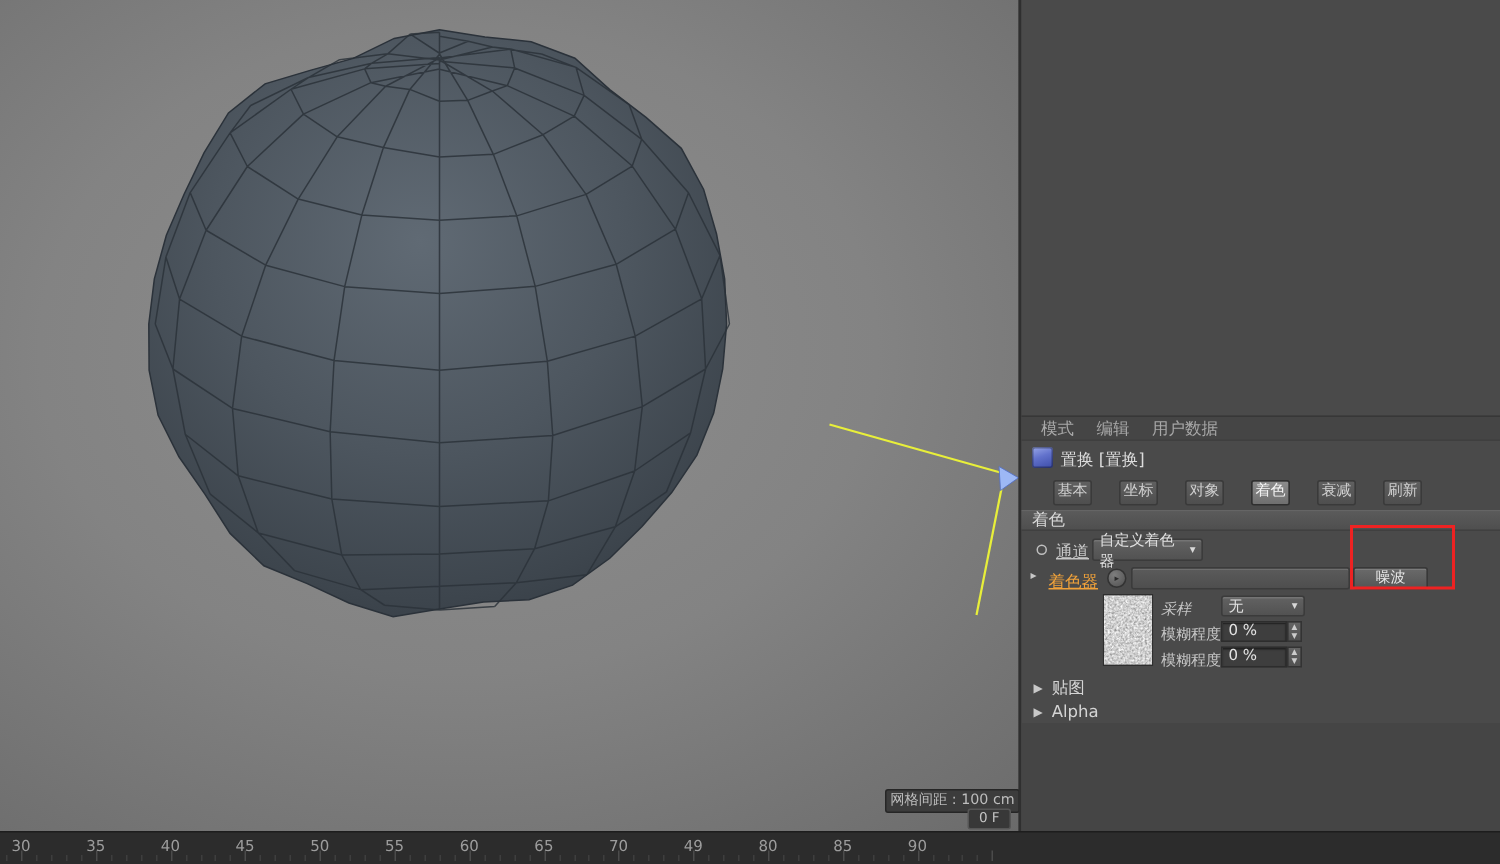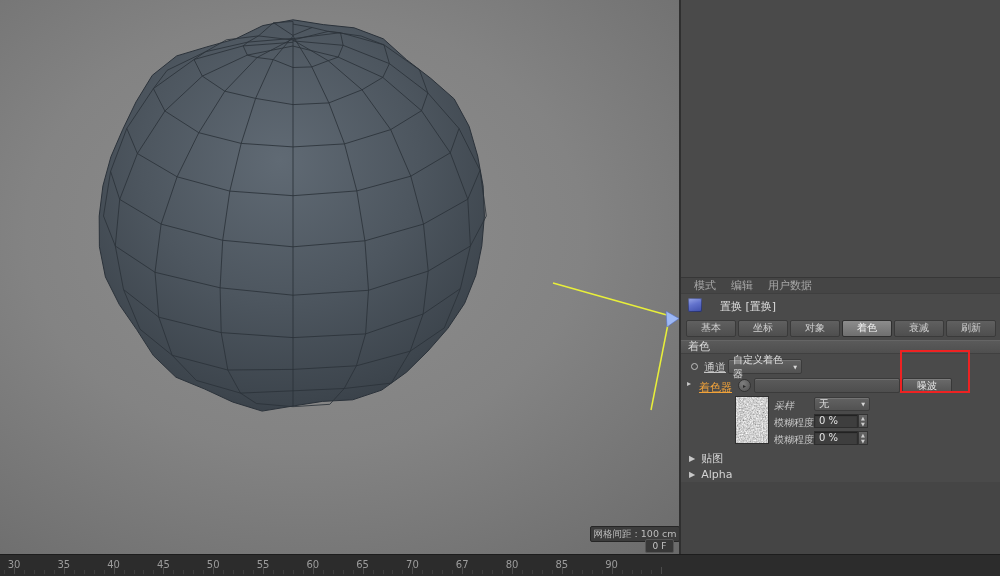--- a/index.html
+++ b/index.html
@@ -33,25 +33,25 @@
 
   .menu-bar { position:absolute; left:0; top:277px; width:100%; height:17px;
     background:#454545; border-top:1px solid #373737; border-bottom:1px solid #3f3f3f;
     display:flex; align-items:flex-end; gap:15px; padding-left:13px;
     font-size:11px; color:#a8a8a8; }
 
   .obj-row { position:absolute; left:0; top:298px; width:100%; height:16px; }
   .obj-icon { position:absolute; left:7px; top:0; width:14px; height:14px; border-radius:2px;
     background:linear-gradient(160deg,#9aa8e8 0%, #6272cc 45%, #3c4ca8 100%);
     box-shadow:inset 0 0 0 1px rgba(0,0,0,.35); }
-  .obj-label { position:absolute; left:26px; top:1px; font-size:11px; color:#dcdcdc;margin-left:13px; }
+  .obj-label { position:absolute; left:26px; top:1px; font-size:11px; color:#dcdcdc; }
 
   .tabs { position:absolute; left:5px; top:320px; display:flex; gap:2px; }
-  .tab { font-size:10px; color:#cfcfcf; padding:1px 14px 2px; line-height:12px;
-    background:linear-gradient(#606060,#4e4e4e); border:1px solid #3a3a3a; border-radius:2px; }
+  .tab { font-size:10px; color:#cfcfcf; padding:1px 2px 2px; line-height:12px;
+    background:linear-gradient(#606060,#4e4e4e); border:1px solid #3a3a3a; border-radius:2px;margin-left:16px; }
   .tab.active { background:linear-gradient(#8c8c8c,#6f6f6f); color:#f4f4f4; border-color:#2f2f2f; }
 
   .section-bar { position:absolute; left:0; top:340px; width:100%; height:14px;
     background:linear-gradient(#5a5a5a,#4f4f4f);
     border-top:1px solid #656565; border-bottom:1px solid #404040;
     font-size:11px; color:#d8d8d8; padding-left:7px; line-height:12px; }
 
   .lbl { position:absolute; font-size:11px; color:#c6c6c6; white-space:nowrap; }
   .lbl.sm { font-size:10px; }
   .lbl.orange { color:#f0a23a; }
@@ -187,21 +187,21 @@
       <i class="tickmark major" style="left: 661.4px;"></i>
       <span class="tick" style="left: 14px;">30</span>
       <span class="tick" style="left: 63.8px;">35</span>
       <span class="tick" style="left: 113.6px;">40</span>
       <span class="tick" style="left: 163.4px;">45</span>
       <span class="tick" style="left: 213.2px;">50</span>
       <span class="tick" style="left: 263px;">55</span>
       <span class="tick" style="left: 312.8px;">60</span>
       <span class="tick" style="left: 362.6px;">65</span>
       <span class="tick" style="left: 412.4px;">70</span>
-      <span class="tick" style="left: 462.2px;">67</span>
+      <span class="tick" style="left: 462.2px;">49</span>
       <span class="tick" style="left: 512px;">80</span>
       <span class="tick" style="left: 561.8px;">85</span>
       <span class="tick" style="left: 611.6px;">90</span>
     </div>
 
   <div class="divider"></div>
 
   <div class="panel" id="panel">
     <div class="panel-lower"></div>
 

